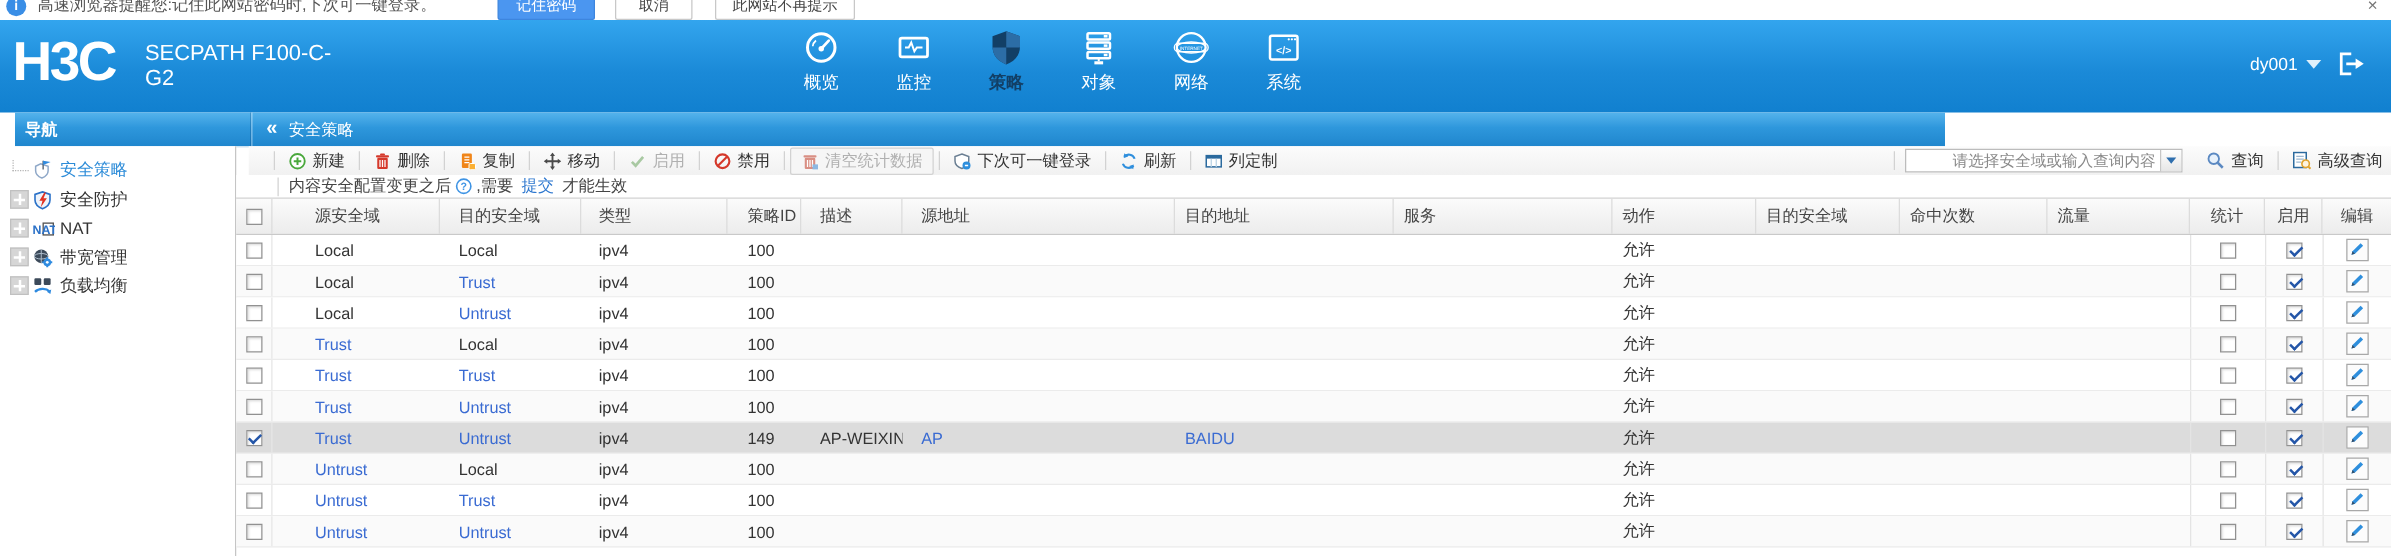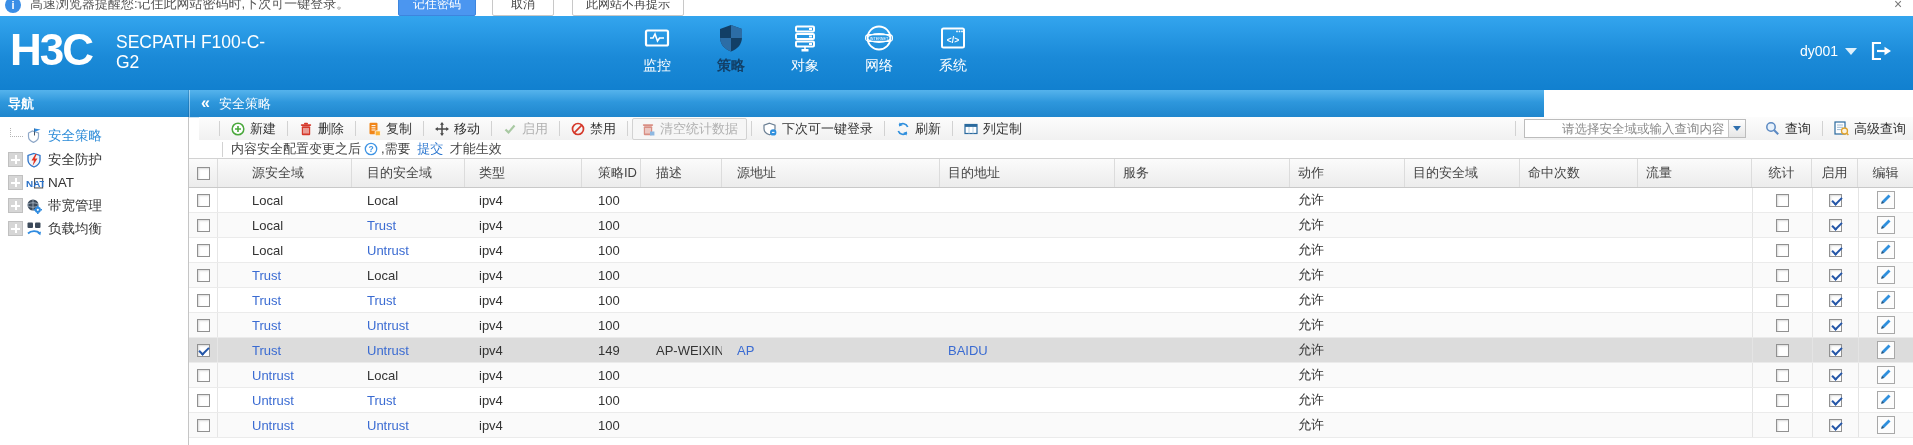--- a/index.html
+++ b/index.html
@@ -32,21 +32,21 @@
   .nav-item{width:74px;display:flex;flex-direction:column;align-items:center;cursor:pointer;}
   .nav-item .nicon{height:34px;display:flex;align-items:center;justify-content:center;}
   .nav-item .nlabel{color:#fff;font-size:14px;margin-top:2px;}
   .nav-item.active .nlabel{color:#123f66;font-weight:bold;}
   .user{position:absolute;left:1800px;top:27px;color:#fff;font-size:14px;cursor:pointer;
     display:flex;align-items:center;gap:7px;}
   .caret{width:0;height:0;border-left:6px solid transparent;border-right:6px solid transparent;
     border-top:7px solid #dff0fb;}
   .logout{position:absolute;left:1868px;top:24px;cursor:pointer;}
   
-  #strip{position:absolute;left:0;top:90px;width:1544px;height:27px;
+  #strip{position:absolute;left:12px;top:90px;width:1544px;height:27px;
     background:linear-gradient(180deg,#55b3ec 0%,#2e97dc 45%,#1f86cd 100%);
     border-bottom:1px solid #cfe4f2;}
   .sb-title{position:absolute;left:8px;top:0;line-height:27px;color:#fff;font-weight:bold;font-size:13px;}
   .sb-vline{position:absolute;left:189px;top:0;width:1px;height:27px;background:rgba(255,255,255,.45);box-shadow:-1px 0 0 rgba(0,60,110,.25);}
   .collapse{position:absolute;left:201px;top:0;line-height:26px;color:#fff;font-size:16px;font-weight:bold;cursor:pointer;}
   .tab-title{position:absolute;left:219px;top:0;line-height:27px;color:#fff;font-size:13px;cursor:pointer;}
   
   #sidebar{position:absolute;left:0;top:117px;width:188px;height:328px;background:#fff;
     border-right:1px solid #c5c5c5;}
   .sb-item{position:absolute;left:0;width:188px;height:21px;display:flex;align-items:center;cursor:pointer;}
@@ -127,20 +127,31 @@
   <span class="nb-close">×</span>
 </div>
 
 <div id="appheader">
   <div class="logo">H3C</div>
   <div class="devtitle">SECPATH F100-C-G2</div>
   <div class="nav" id="main-nav">
       <div class="nav-item">
         <span class="nicon">
           <svg width="30" height="30" viewBox="0 0 30 30">
+            <circle cx="15" cy="15" r="11" fill="none" stroke="#fff" stroke-width="2.4"></circle>
+            <path d="M8.2 14 a7 7 0 0 1 2.6-4.6" stroke="#fff" stroke-width="1.4" fill="none"></path>
+            <circle cx="15" cy="16" r="2.2" fill="#fff"></circle>
+            <path d="M15 16 L21 9.5" stroke="#fff" stroke-width="2.2" stroke-linecap="round"></path>
+          </svg>
+        </span>
+        <span class="nlabel">概览</span>
+      </div>
+      <div class="nav-item">
+        <span class="nicon">
+          <svg width="30" height="30" viewBox="0 0 30 30">
             <rect x="4" y="7.5" width="22" height="15" rx="1.5" fill="none" stroke="#fff" stroke-width="2.2"></rect>
             <path d="M8 15 h3 l2-4 2.5 7 2-3 h4.5" fill="none" stroke="#fff" stroke-width="1.6"></path>
           </svg>
         </span>
         <span class="nlabel">监控</span>
       </div>
       <div class="nav-item active">
         <span class="nicon">
           <svg width="30" height="30" viewBox="0 0 30 30">
             <defs>

